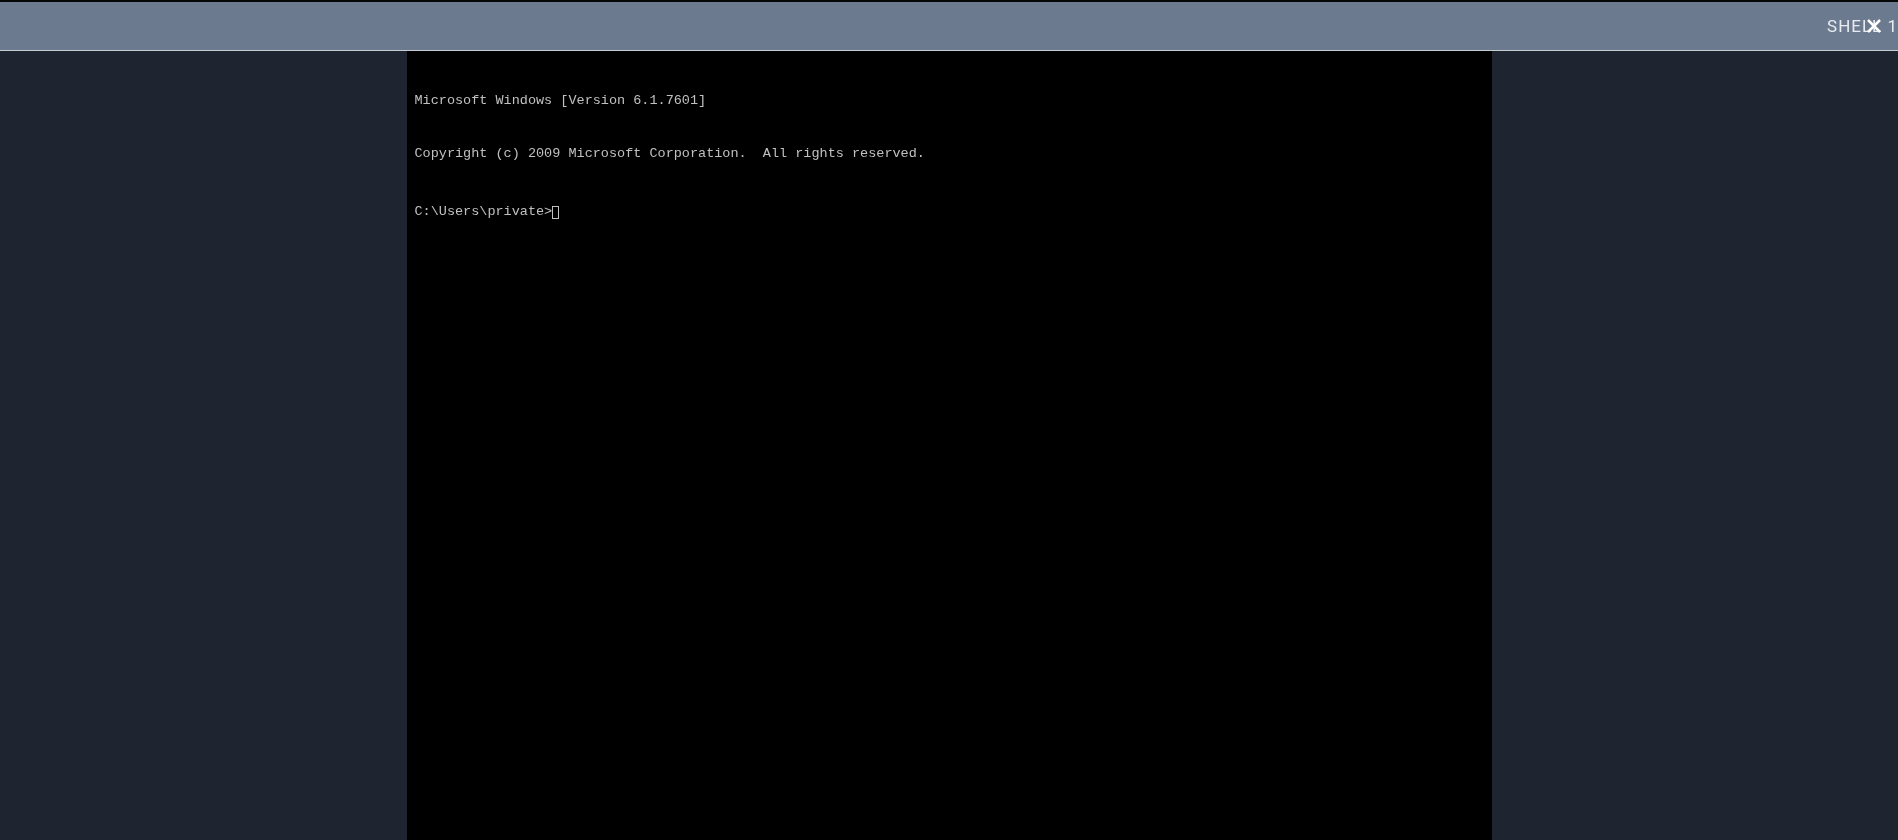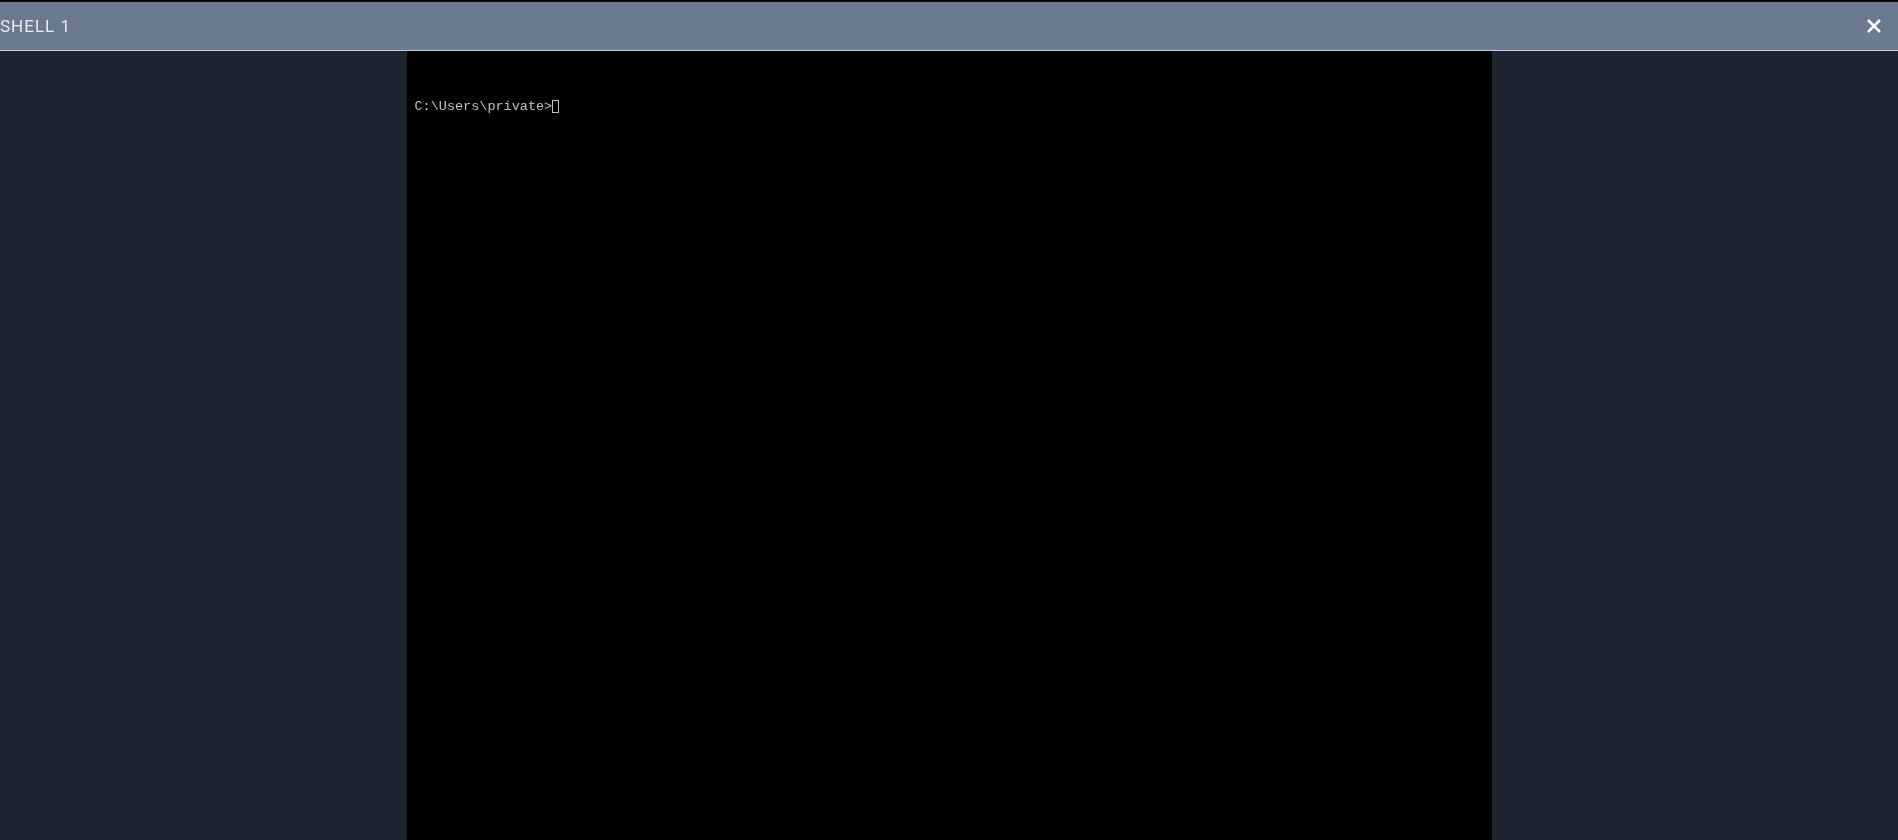--- a/index.html
+++ b/index.html
@@ -19,21 +19,21 @@
       height: 2px;
       background: #050608;
     }
     .titlebar {
       width: 100%;
       height: 49px;
       background: #6b7a8f;
       border-bottom: 1px solid #c8cdd4;
       display: flex;
       align-items: center;
-      justify-content: flex-start;
+      justify-content: flex-end;
       position: relative;
     }
     .titlebar-title {
       color: #e8ebef;
       font-size: 17px;
       font-weight: 400;
       letter-spacing: 1px;
     }
     .close-btn {
       position: absolute;
@@ -101,17 +101,19 @@
   <div class="close-btn">
     <svg viewBox="0 0 16 16" fill="none" stroke="currentColor" stroke-width="2.5">
       <line x1="2" y1="2" x2="14" y2="14"></line>
       <line x1="14" y1="2" x2="2" y2="14"></line>
     </svg>
   </div>
 </div>
 
 <div class="content">
   <div class="terminal">
+    <span class="terminal-line">Microsoft Windows [Version 6.1.7601]</span>
+    <span class="terminal-line">Copyright (c) 2009 Microsoft Corporation.  All rights reserved.</span>
     <div class="prompt-line">
       <span class="prompt-text">C:\Users\private&gt;</span><span class="cursor-box"></span>
     </div>
   </div>
 </div>
 
 </body></html>

